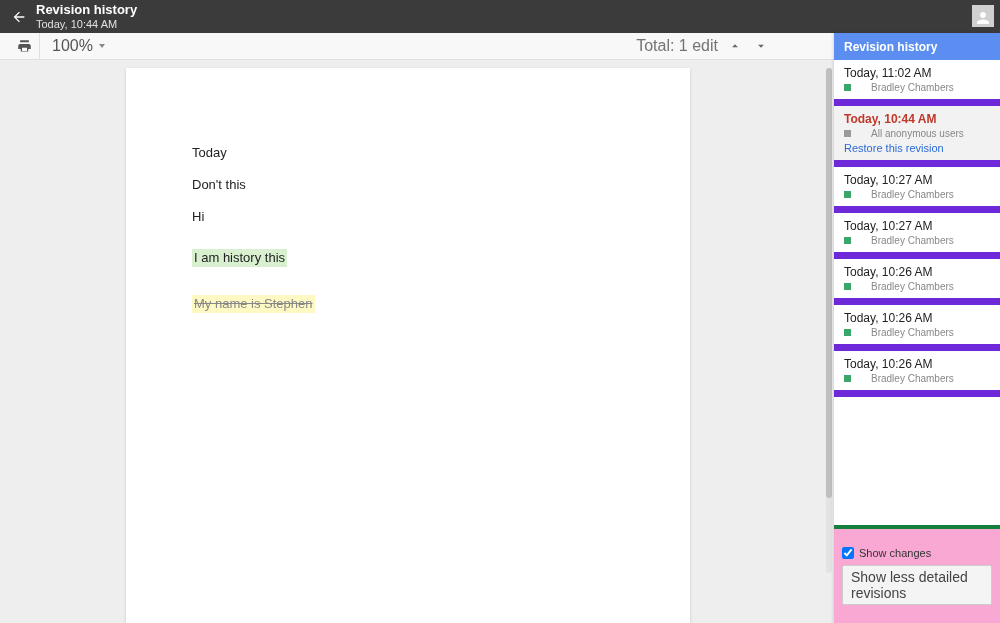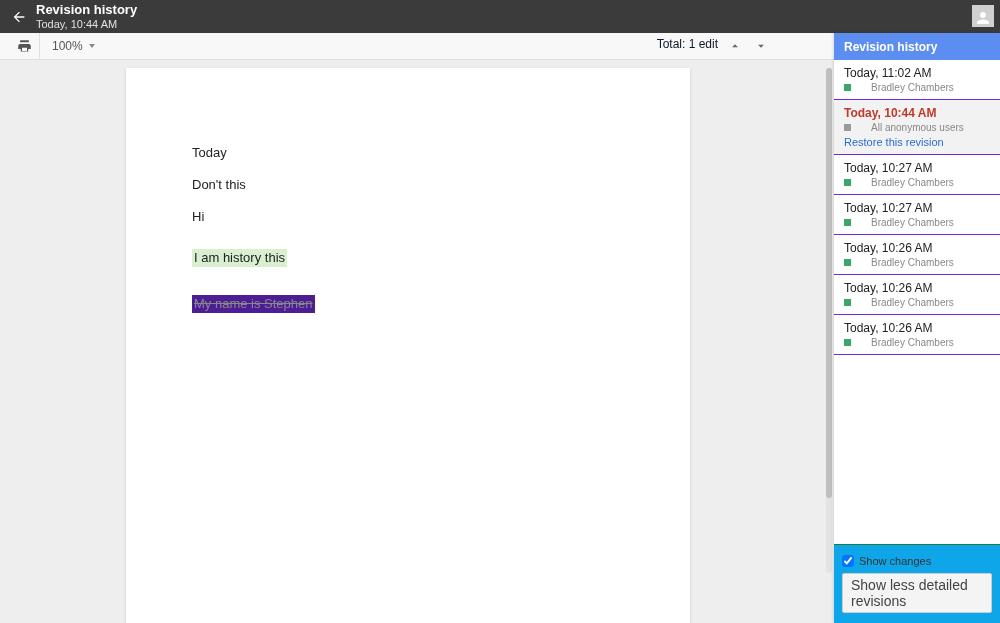--- a/index.html
+++ b/index.html
@@ -41,21 +41,21 @@
   .avatar svg { width: 18px; height: 18px; fill: #fff; }
 
   
   .toolbar {
     background: #f8f8f8;
     border-bottom: 1px solid #e0e0e0;
     height: 27px;
     display: flex;
     align-items: center;
     padding: 0 10px;
-    font-size: 12px;
+    font-size: 16px;
     color: #555;
     position: relative;
   }
   .print-icon {
     width: 30px; height: 100%;
     display: flex; align-items: center; justify-content: center;
     border-right: 1px solid #e0e0e0;
     cursor: pointer;
   }
   .zoom {
@@ -65,21 +65,21 @@
   }
   .zoom-caret {
     width: 0; height: 0;
     border-left: 3px solid transparent;
     border-right: 3px solid transparent;
     border-top: 4px solid #888;
   }
   .total-edits {
     position: absolute;
     right: 230px;
-    color: #0f172a;
+    color: #737373;
     display: flex; align-items: flex-start; gap: 8px;
   }
   .nav-arrow {
     width: 18px; height: 18px;
     display: flex; align-items: center; justify-content: center;
     cursor: pointer;
     color: #666;
   }
 
   
@@ -98,21 +98,21 @@
     box-shadow: 0 1px 3px rgba(0,0,0,0.15);
     padding: 76px 66px;
     font-size: 13px;
     color: #222;
   }
   .doc-line { margin-bottom: 14px; line-height: 1.4; }
   .doc-line.hl { background: #d8f0d0; display: inline-block; padding: 0 2px; }
   .doc-line.strike {
     color: #888;
     text-decoration: line-through;
-    background: #4c1d95;
+    background: #fef9c3;
     display: inline-block;
     padding: 0 2px;
   }
   .scroll-track {
     position: absolute;
     left: 826px;
     top: 8px;
     width: 6px;
     height: 505px;
     background: #e3e3e3;
@@ -137,35 +137,35 @@
     background: #5b8ef0;
     color: #fff;
     font-weight: bold;
     font-size: 12px;
     padding: 7px 10px;
     height: 27px;
   }
   .rev-list { flex: 1; overflow-y: auto; background: #fff; }
   .rev-item {
     padding: 6px 10px 6px 10px;
-    border-bottom: 1px solid #6d28d9;
+    border-bottom: 7px solid #6d28d9;
     cursor: pointer;
     font-size: 11px;
   }
   .rev-item.selected { background: #f2f2f2; }
   .rev-time { font-size: 12px; color: #222; }
   .rev-item.selected .rev-time { color: #c0392b; font-weight: bold; }
   .rev-author-row { display: flex; align-items: center; gap: 20px; margin-top: 2px;}
   .rev-swatch { width: 7px; height: 7px; }
   .rev-author { color: #888; font-size: 10px; }
   .rev-restore { color: #2a6bd6; font-size: 11px; margin-top: 3px; }
   .sidebar-footer {
-    border-top: 1px solid #15803d;
-    background: #0ea5e9;
-    padding: 10px 8px;
+    border-top: 4px solid #15803d;
+    background: #f9a8d4;
+    padding: 18px 8px;
     font-size: 11px;
   }
   .show-changes {
     display: flex; align-items: center; gap: 5px;
     margin-bottom: 6px; color: #333;
     cursor: pointer;
   }
   .show-changes input { width: 12px; height: 12px; }
   .detail-btn {
     display: inline-block;

